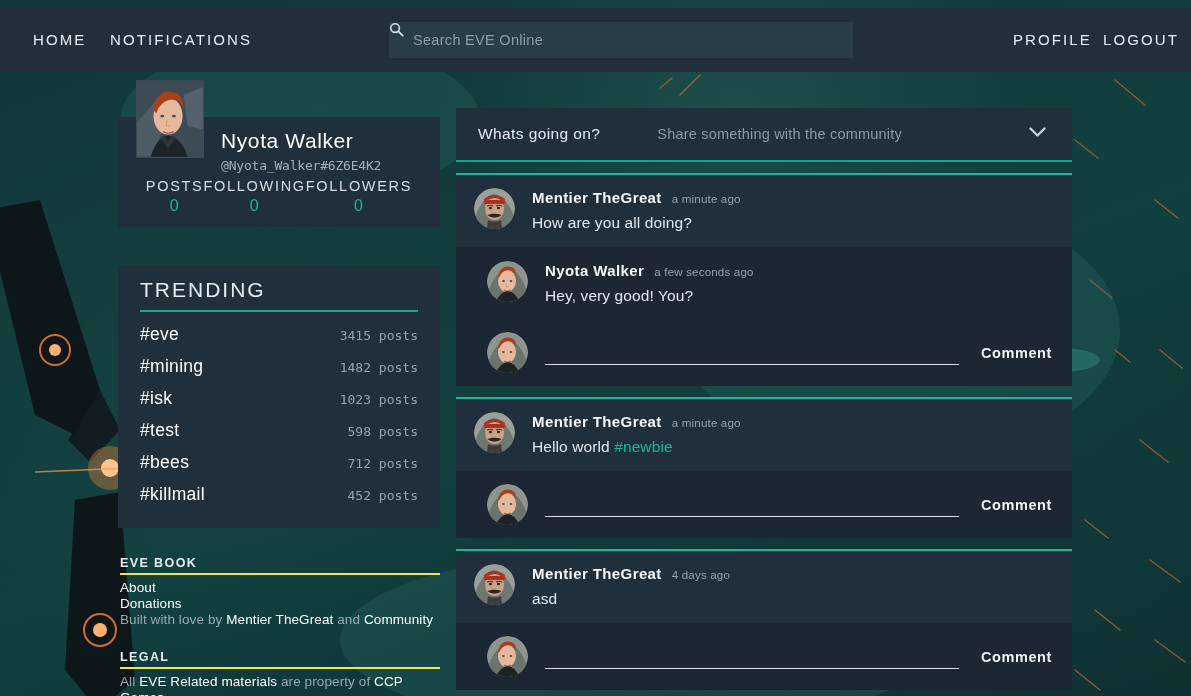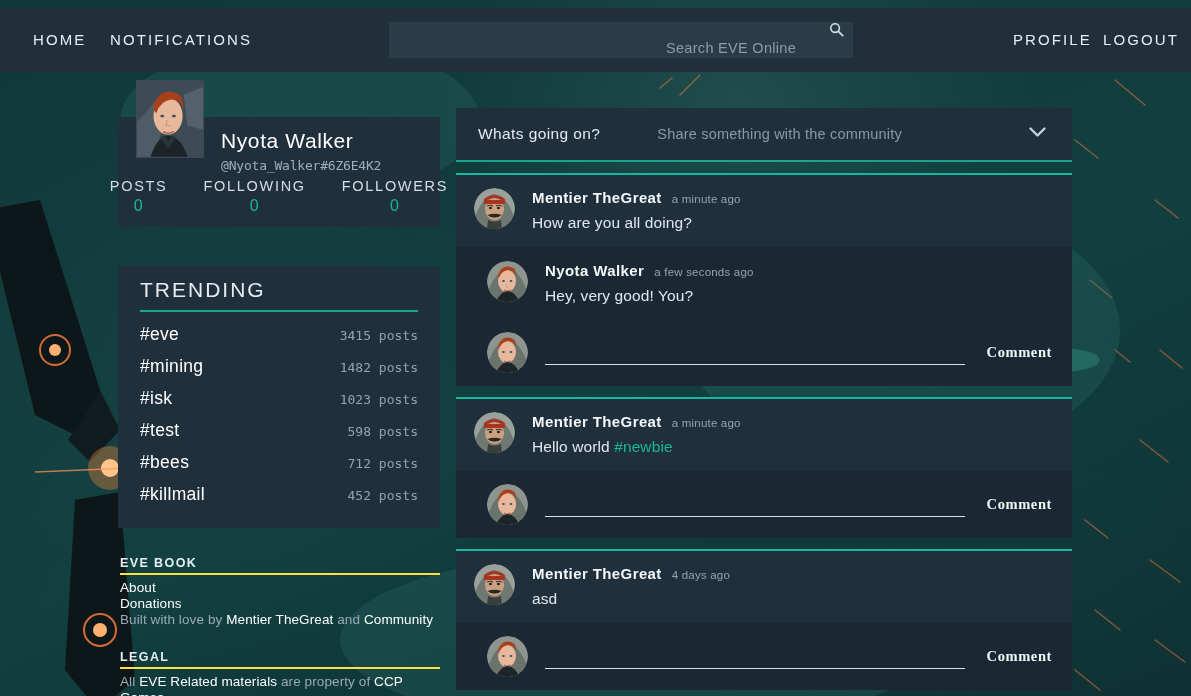--- a/index.html
+++ b/index.html
@@ -46,23 +46,21 @@
   }
   #nav-home { position: absolute; left: 33px; top: 23px; }
   #nav-notifications { position: absolute; left: 110px; top: 23px; }
   #nav-profile { position: absolute; left: 1013px; top: 23px; }
   #nav-logout { position: absolute; left: 1103px; top: 23px; }
 
   #searchbox {
     position: absolute; left: 389px; top: 14px;
     width: 464px; height: 36px;
     background: #2b3c49;
-    display: flex; align-items: flex-end;
-    padding-left: 12px;
-    flex-direction: column;
+    display: flex; align-items: flex-start;
   }
   #search-icon { width: 15px; height: 15px; flex: 0 0 auto; margin-right: 9px; }
   #search-input {
     flex: 1 1 auto; height: 100%;
     background: transparent; border: none; outline: none;
     color: #cdd8e0; font-size: 14.5px;
     font-family: "Liberation Sans", sans-serif;
     letter-spacing: .3px;
   }
   #search-input::placeholder { color: #8d9ca8; }
@@ -95,21 +93,21 @@
     color: #ffffff; font-size: 21px; font-weight: 400; letter-spacing: .6px;
   }
   #profile-handle {
     position: absolute; left: 103px; top: 41px;
     color: #9fb0bd; font-size: 13px;
     font-family: "DejaVu Sans Mono", monospace;
     letter-spacing: -0.2px;
   }
   #stats {
     position: absolute; left: 0; right: 0; top: 61px;
-    display: flex; justify-content: center; gap: 36px;
+    display: flex; justify-content: center; 
   }
   .stat { text-align: center; }
   .stat-label {
     color: #d5dee5; font-size: 14.5px; letter-spacing: 1.7px; text-transform: uppercase;
   }
   .stat-value { color: #17b79a; font-size: 16px; margin-top: 3px; letter-spacing: 1px; }
 
   
   #trending-panel { margin-top: 39px; padding: 12px 22px 18px 22px; }
   #trending-title {
@@ -195,21 +193,21 @@
     border: none; border-bottom: 1.5px solid #d9e2e8;
     outline: none;
     color: #e6edf2; font-size: 14px;
     font-family: "Liberation Sans", sans-serif;
     max-width: 432px;
   }
   .comment-btn {
     color: #f1f6f9; font-size: 14.5px; font-weight: 700; letter-spacing: .6px;
     cursor: pointer; white-space: nowrap;
     background: transparent; border: none;
-    font-family: Liberation Serif, serif;
+    font-family: Liberation Sans, sans-serif;
   }
 </style>
 </head>
 <body>
 
 <div id="bg"></div>
 
 <svg id="bg-streaks" viewBox="0 0 1191 696" preserveAspectRatio="none">
   <g stroke="#e8763a" stroke-width="1.4" opacity="0.55" stroke-linecap="round">
     <line x1="1115" y1="80" x2="1145" y2="105"></line>

